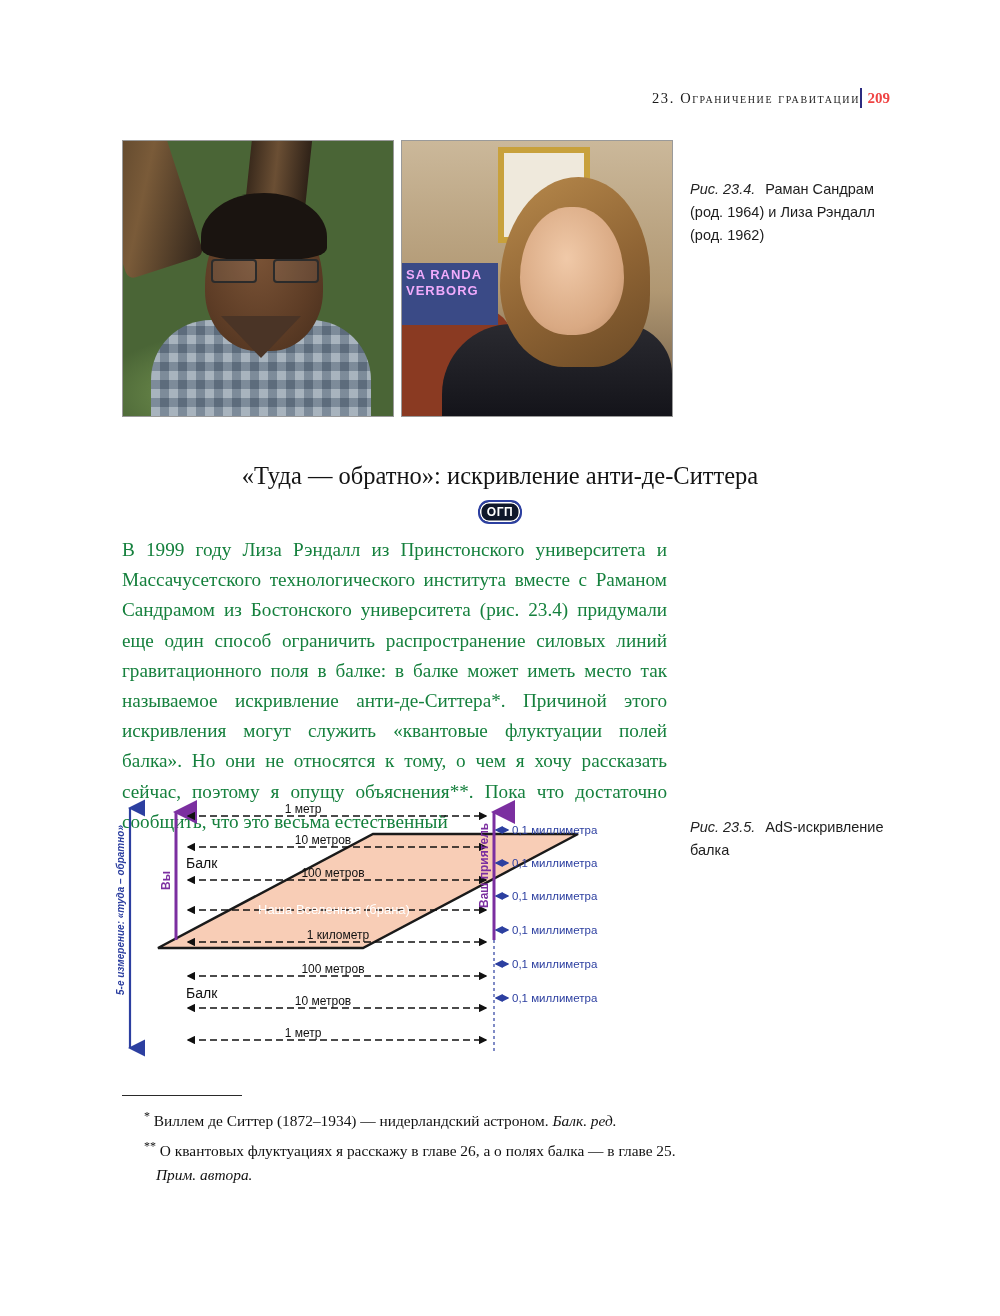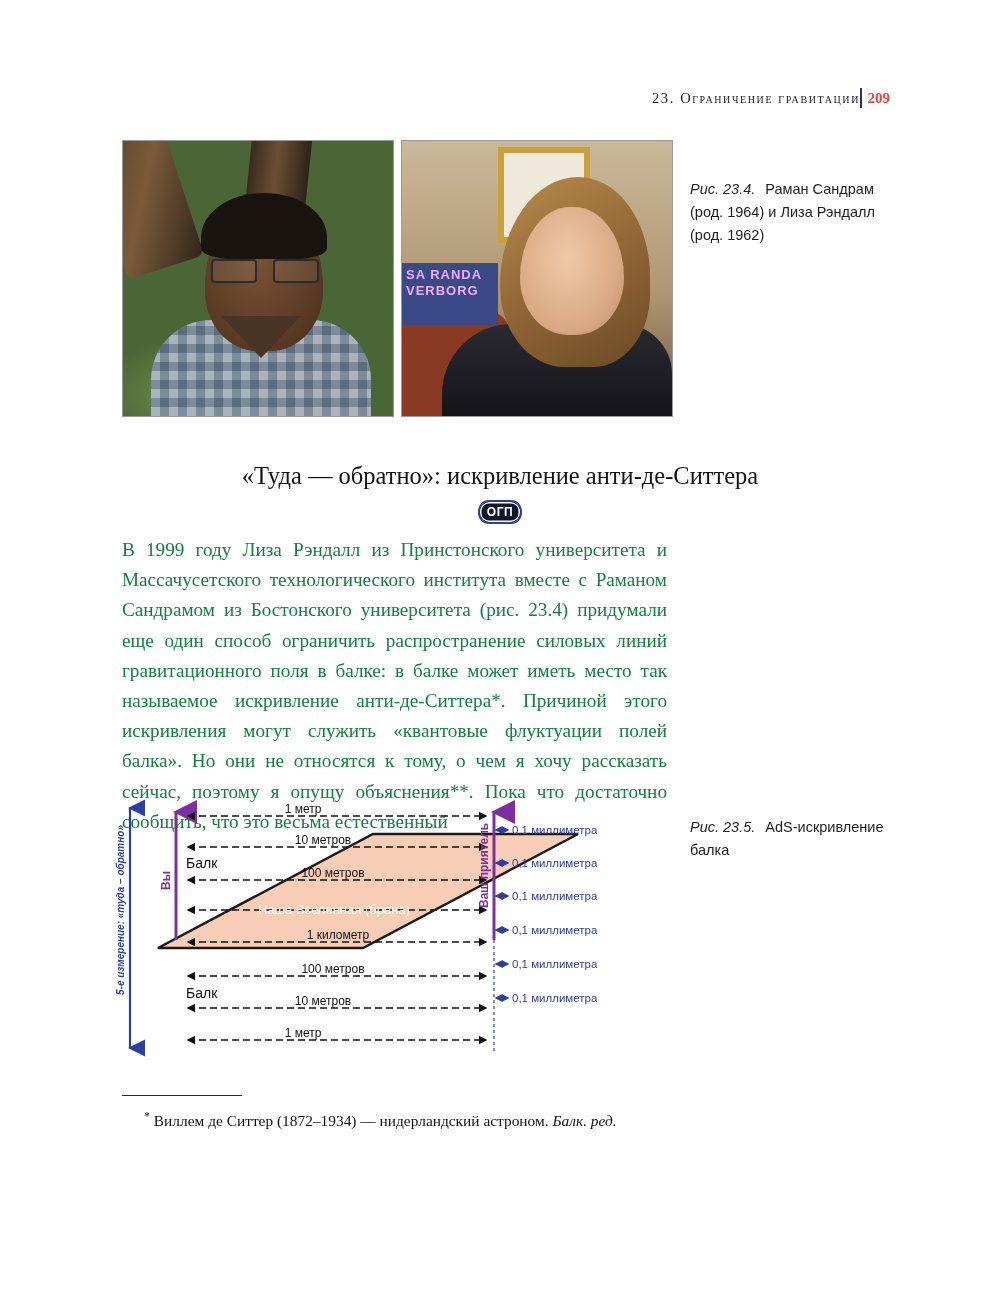--- a/index.html
+++ b/index.html
@@ -431,15 +431,20 @@
       <text x="404" y="212" font-family="Liberation Sans, sans-serif" font-size="11.5" fill="#2c3fa0">0,1 миллиметра</text>
     </svg>
   </div>
 
   <div class="footrule"></div>
   <div class="footnotes">
     <span class="fn">
       <span class="mk">*</span>
       <span>Виллем де Ситтер (1872–1934) — нидерландский астроном. </span><i>Балк. ред.</i>
     </span>
+    <span class="fn">
+      <span class="mk">**</span>
+      <span>О квантовых флуктуациях я расскажу в главе 26, а о полях балка — в главе 25.</span>
+      <span class="fn2-cont">Прим. автора.</span>
+    </span>
   </div>
 
 </div>
 
 </body></html>

